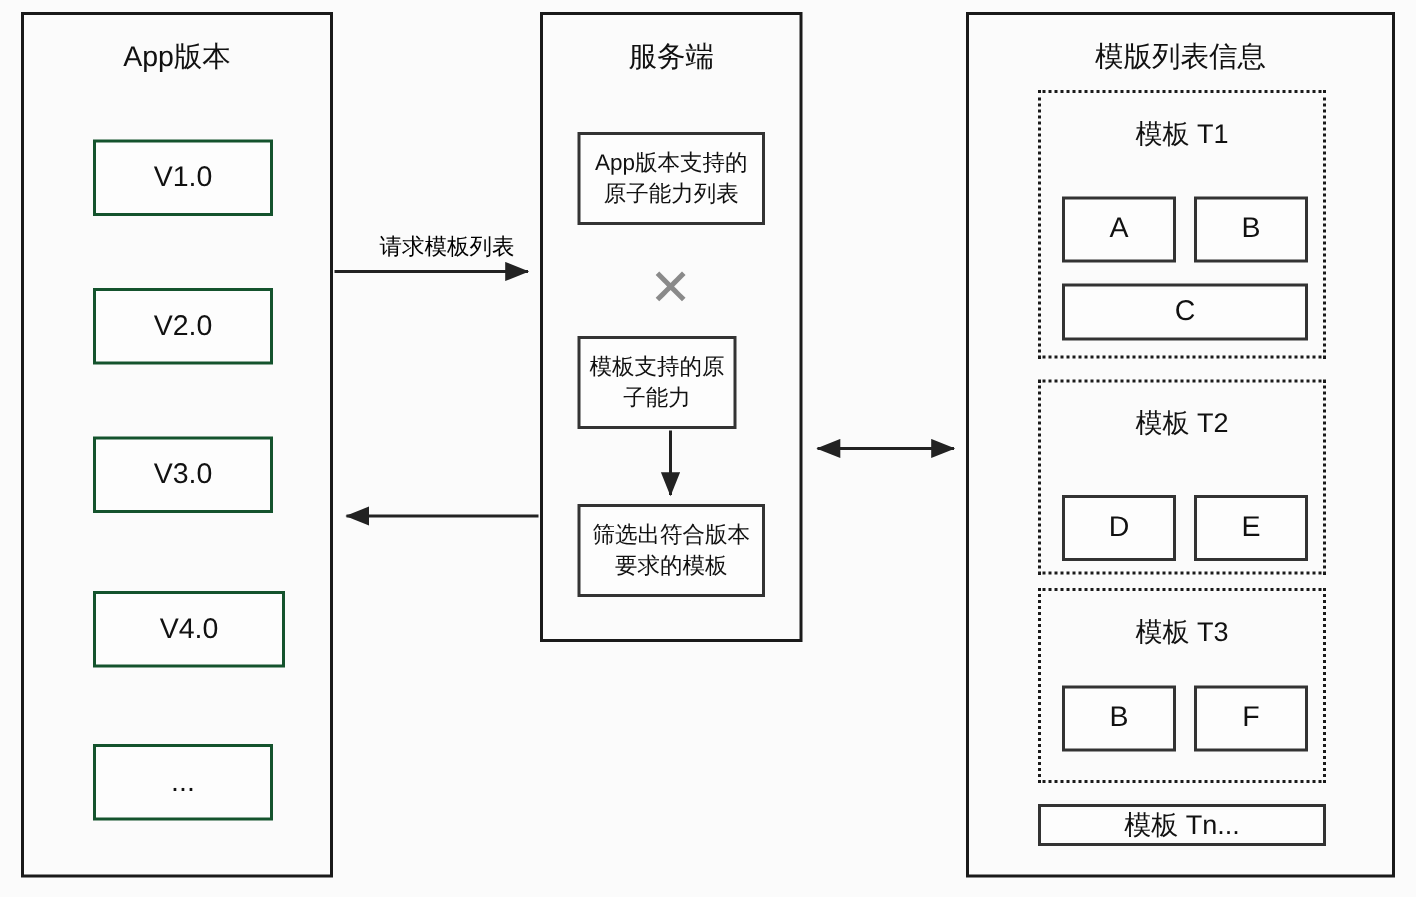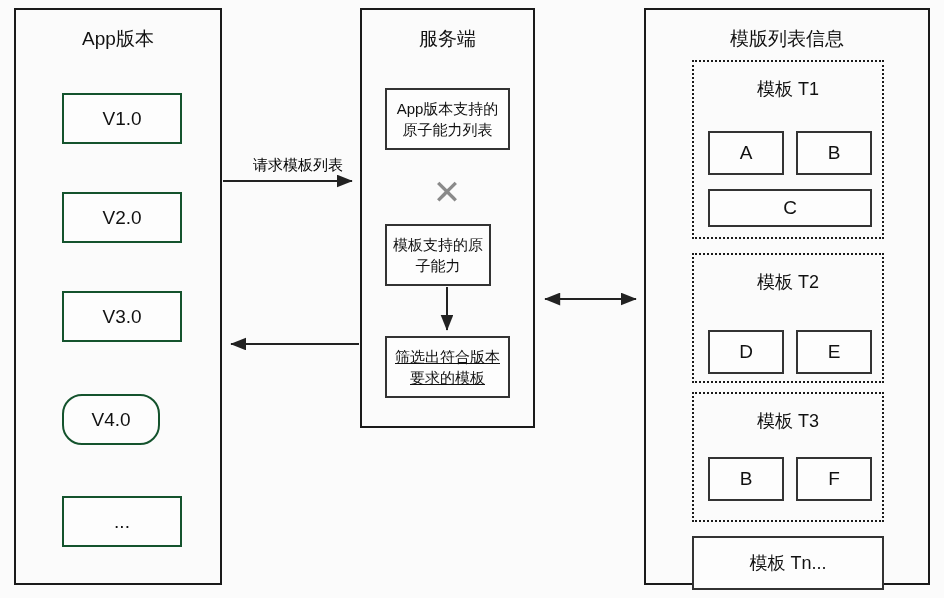--- a/index.html
+++ b/index.html
@@ -139,42 +139,42 @@
 
   <div class="abs item-box" style="left:62px; top:93px; width:120px; height:51px;">
     <span>V1.0</span>
   </div>
   <div class="abs item-box" style="left:62px; top:192px; width:120px; height:51px;">
     <span>V2.0</span>
   </div>
   <div class="abs item-box" style="left:62px; top:291px; width:120px; height:51px;">
     <span>V3.0</span>
   </div>
-  <div class="abs item-box" style="left:62px; top:394px; width:98px; height:51px;border-radius:20px;">
+  <div class="abs item-box" style="left:62px; top:394px; width:128px; height:51px;">
     <span>V4.0</span>
   </div>
   <div class="abs item-box" style="left:62px; top:496px; width:120px; height:51px;">
     <span>...</span>
   </div>
 
   <div class="abs container-box" style="left:360px; top:8px; width:175px; height:420px;">
     <div class="container-title" style="top:18px;">服务端</div>
   </div>
 
   <div class="abs proc-box" style="left:385px; top:88px; width:125px; height:62px;">
     <span>App版本支持的原子能力列表</span>
   </div>
 
   <div class="times-sym" style="left:427px; top:175px;">✕</div>
 
   <div class="abs proc-box" style="left:385px; top:224px; width:106px; height:62px;">
     <span>模板支持的原子能力</span>
   </div>
 
-  <div class="abs proc-box" style="left:385px; top:336px; width:125px; height:62px;text-decoration:underline;">
+  <div class="abs proc-box" style="left:385px; top:336px; width:125px; height:62px;">
     <span>筛选出符合版本要求的模板</span>
   </div>
 
   <div class="abs container-box" style="left:644px; top:8px; width:286px; height:577px;">
     <div class="container-title" style="top:18px;">模版列表信息</div>
   </div>
 
   <div class="abs tmpl-group" style="left:692px; top:60px; width:192px; height:179px;">
     <div class="tmpl-title" style="top:17px;">模板 T1</div>
   </div>
@@ -201,21 +201,21 @@
   <div class="abs tmpl-group" style="left:692px; top:392px; width:192px; height:130px;">
     <div class="tmpl-title" style="top:17px;">模板 T3</div>
   </div>
   <div class="abs cap-box" style="left:708px; top:457px; width:76px; height:44px;">
     <span>B</span>
   </div>
   <div class="abs cap-box" style="left:796px; top:457px; width:76px; height:44px;">
     <span>F</span>
   </div>
 
-  <div class="abs cap-box" style="left:692px; top:536px; width:192px; height:54px; font-size:18px;">
+  <div class="abs cap-box" style="left:692px; top:536px; width:192px; height:28px; font-size:18px;">
     <span>模板 Tn...</span>
   </div>
 
   <div class="edge-label" style="left:228px; top:156px; width:140px;">请求模板列表</div>
 
   <svg class="overlay">
     <defs>
       <marker id="arrowEnd" markerWidth="9" markerHeight="9" refX="7.6" refY="3.2" orient="auto" markerUnits="strokeWidth">
         <path d="M0,0 L8,3.2 L0,6.4 z" fill="#222222"></path>
       </marker>

